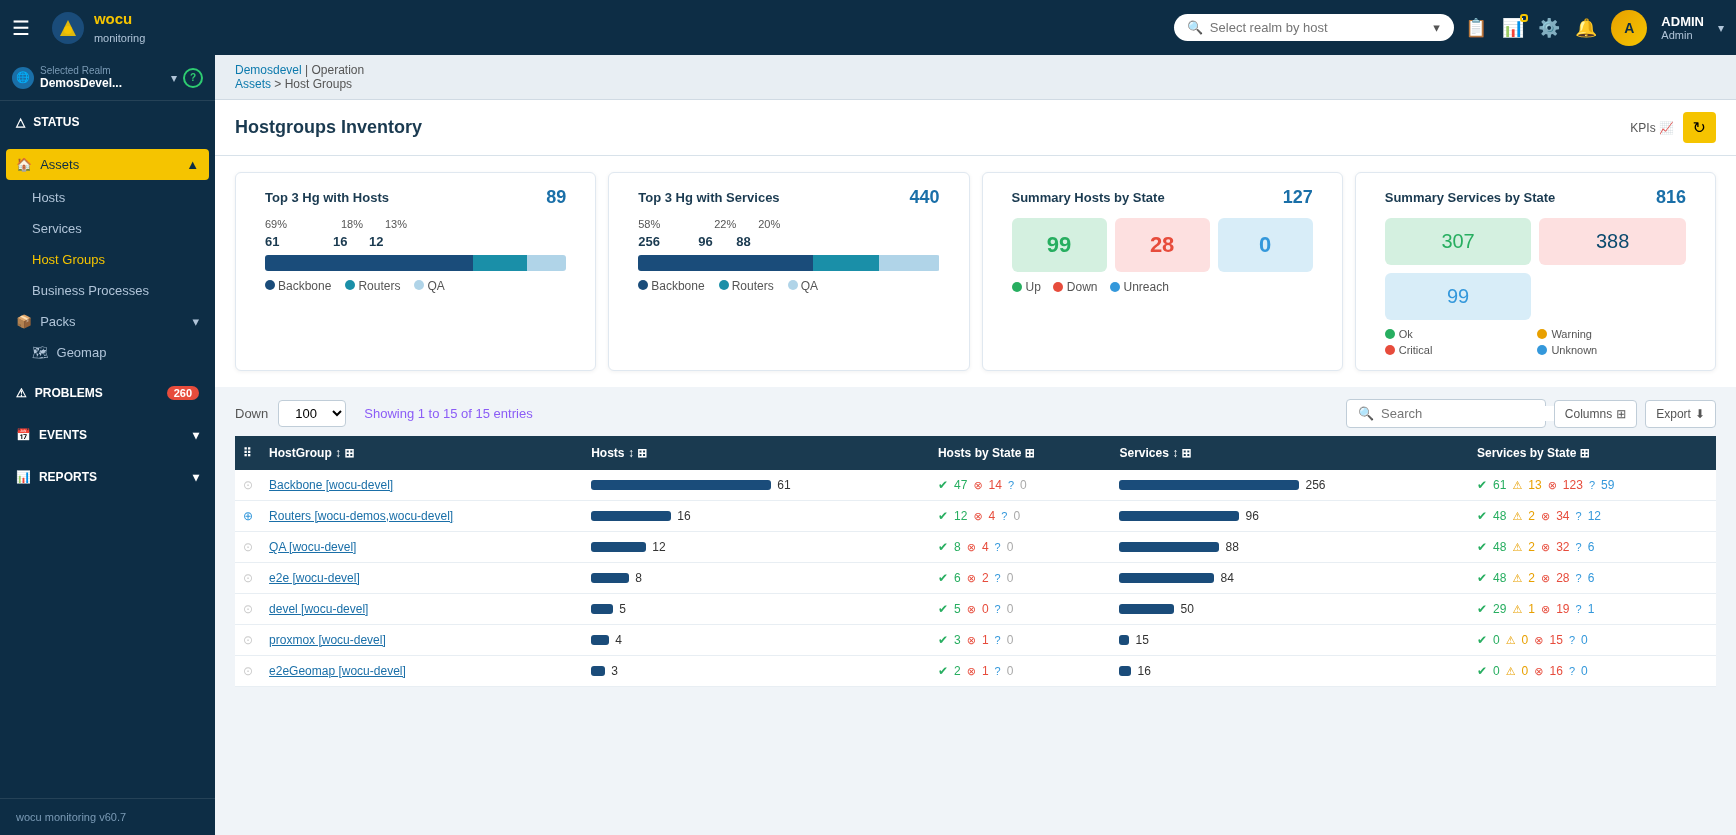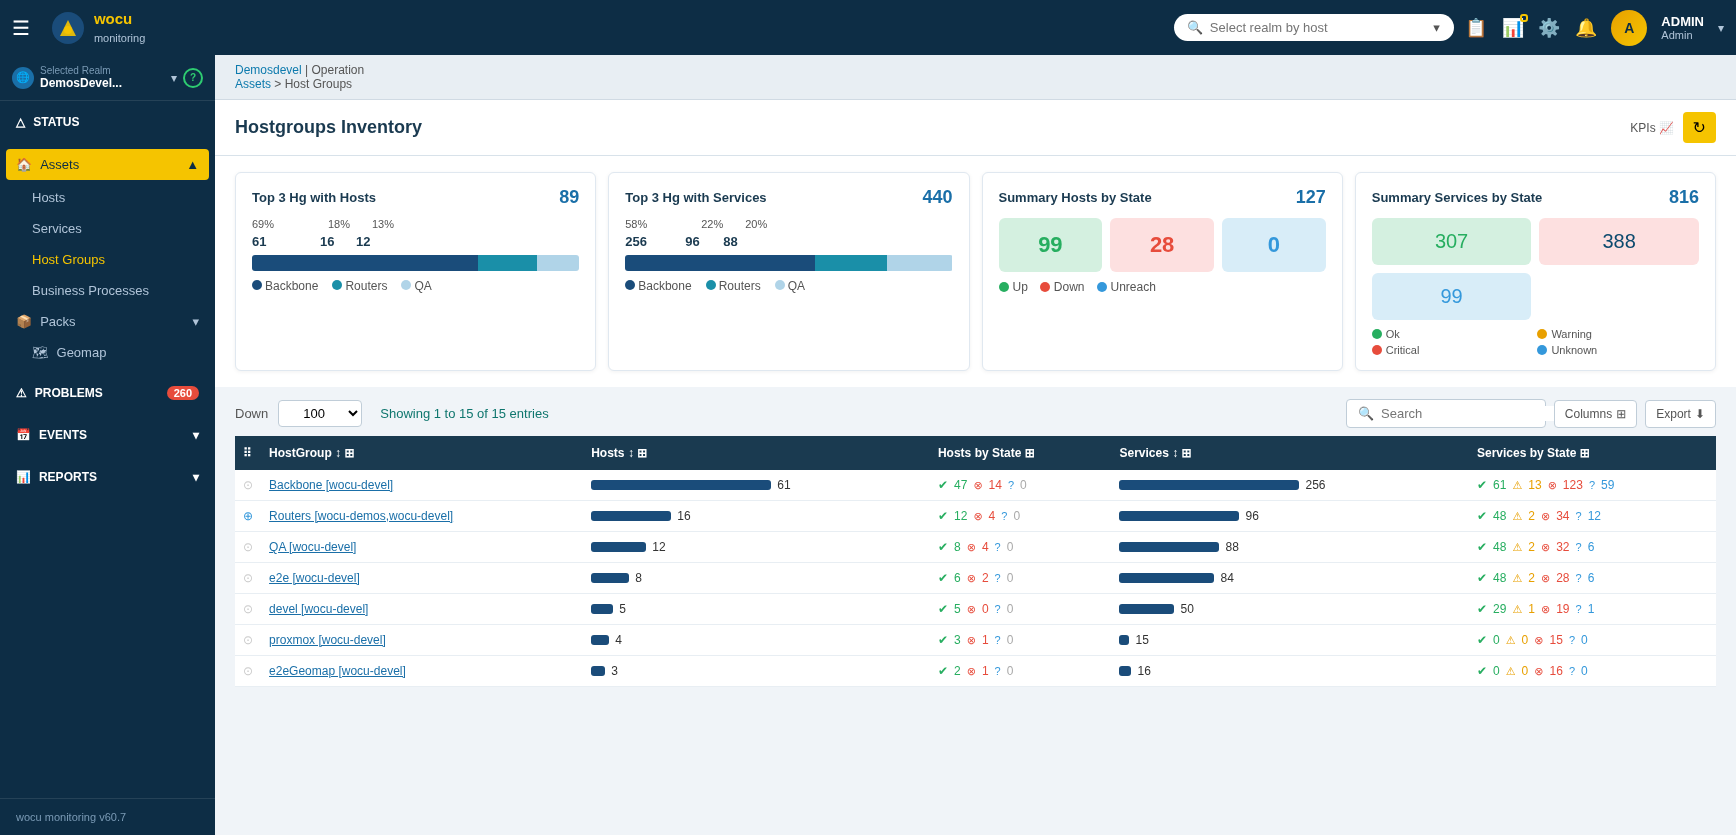--- a/index.html
+++ b/index.html
@@ -132,21 +132,21 @@
     .summary-row {
       display: flex;
       gap: 12px;
       padding: 16px 20px;
       background: white;
     }
 
     .summary-card {
       background: white;
       border-radius: 6px;
-      padding: 14px 16px;
+      padding: 14px 29px;
       flex: 1;
       border: 1px solid #e0e8f0;
       box-shadow: 0 1px 4px rgba(0,0,0,0.06);
     }
     .card-header { display: flex; justify-content: space-between; align-items: center; margin-bottom: 10px; }
     .card-title { font-size: 13px; font-weight: bold; color: #1a3a50; }
     .card-total { font-size: 18px; font-weight: bold; color: #1a6fa8; }
     .bar-row { display: flex; align-items: center; gap: 4px; margin-bottom: 4px; }
     .bar-pct { font-size: 11px; color: #555; width: 32px; }
     .bar-val { font-size: 13px; font-weight: bold; color: #1a3a50; width: 28px; }
@@ -174,22 +174,22 @@
     .svc-box.warning { background: #fff5d6; color: #e8a000; }
     .svc-box.critical { background: #fde0e0; color: #0c4a6e; }
     .svc-box.unknown { background: #d8edf8; color: #3498db; }
     .svc-legend { display: grid; grid-template-columns: 1fr 1fr; gap: 4px; font-size: 11px; color: #555; margin-top: 4px; }
     .svc-legend span { display: flex; align-items: center; gap: 4px; }
 
     
     .table-section { padding: 0 20px 20px; }
     .table-controls { display: flex; align-items: center; gap: 10px; padding: 12px 0 8px; }
     .show-label { font-size: 13px; color: #555; }
-    .show-select { border: 1px solid #c0cdd8; border-radius: 4px; padding: 4px 20px; font-size: 13px; background: white; cursor: pointer; }
-    .entries-info { font-size: 13px; color: #0f766e; margin-left: 8px; }
+    .show-select { border: 1px solid #c0cdd8; border-radius: 4px; padding: 4px 12px; font-size: 13px; background: white; cursor: pointer; }
+    .entries-info { font-size: 13px; color: #8b5cf6; margin-left: 8px; }
     .table-actions { margin-left: auto; display: flex; align-items: center; gap: 8px; }
     .search-box {
       border: 1px solid #c0cdd8; border-radius: 4px; padding: 6px 12px;
       display: flex; align-items: center; gap: 6px; background: white;
       width: 200px;
     }
     .search-box input { border: none; outline: none; font-size: 13px; flex: 1; }
     .columns-btn {
       border: 1px solid #c0cdd8; border-radius: 4px; padding: 6px 10px;
       background: white; cursor: pointer; color: #555; font-size: 12px;

